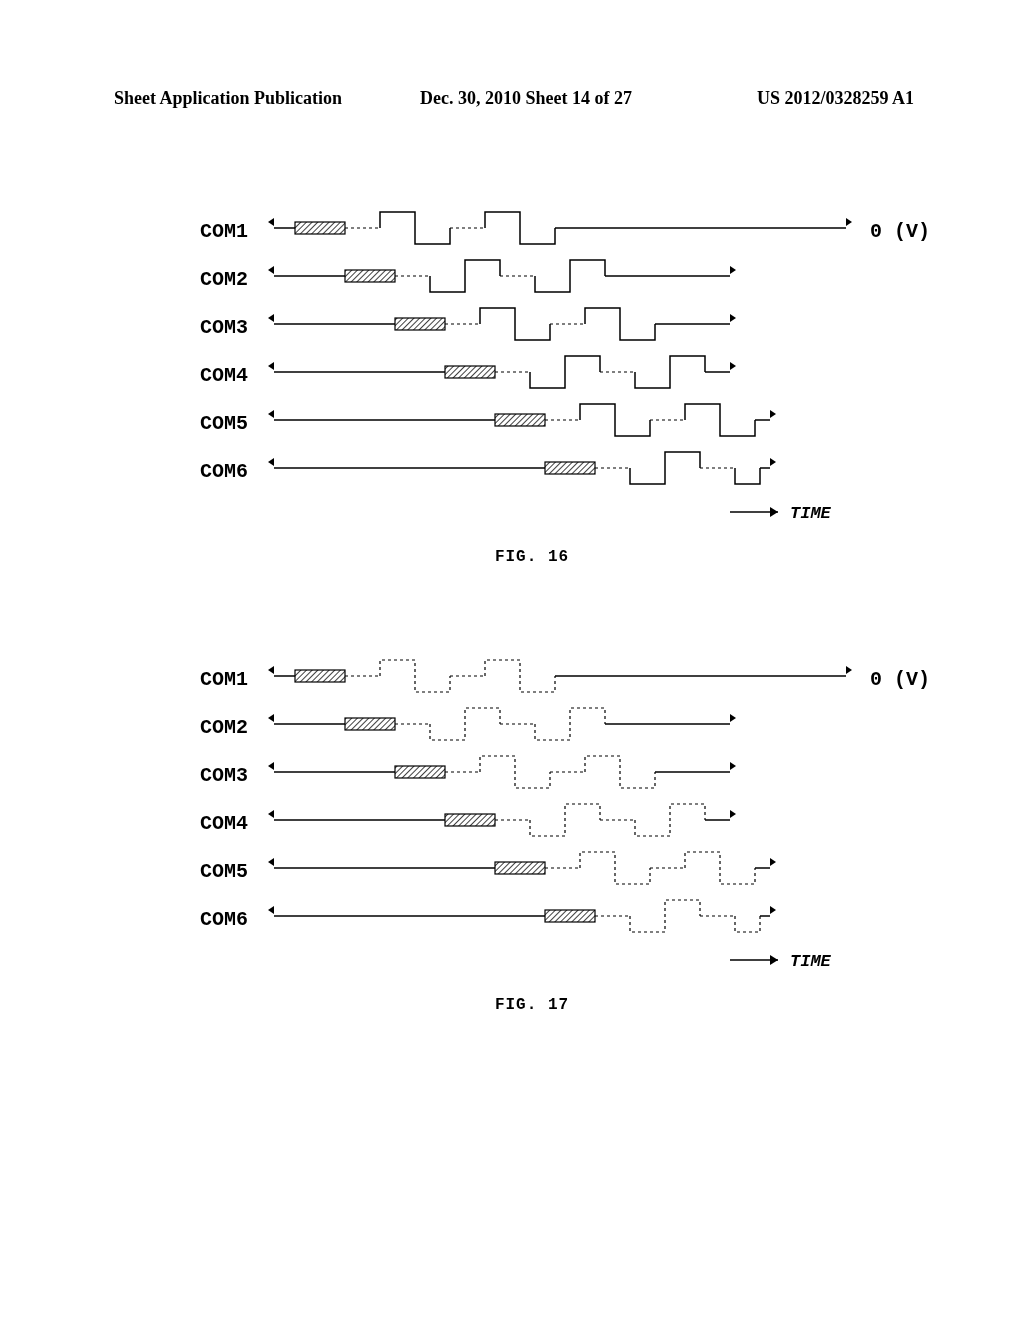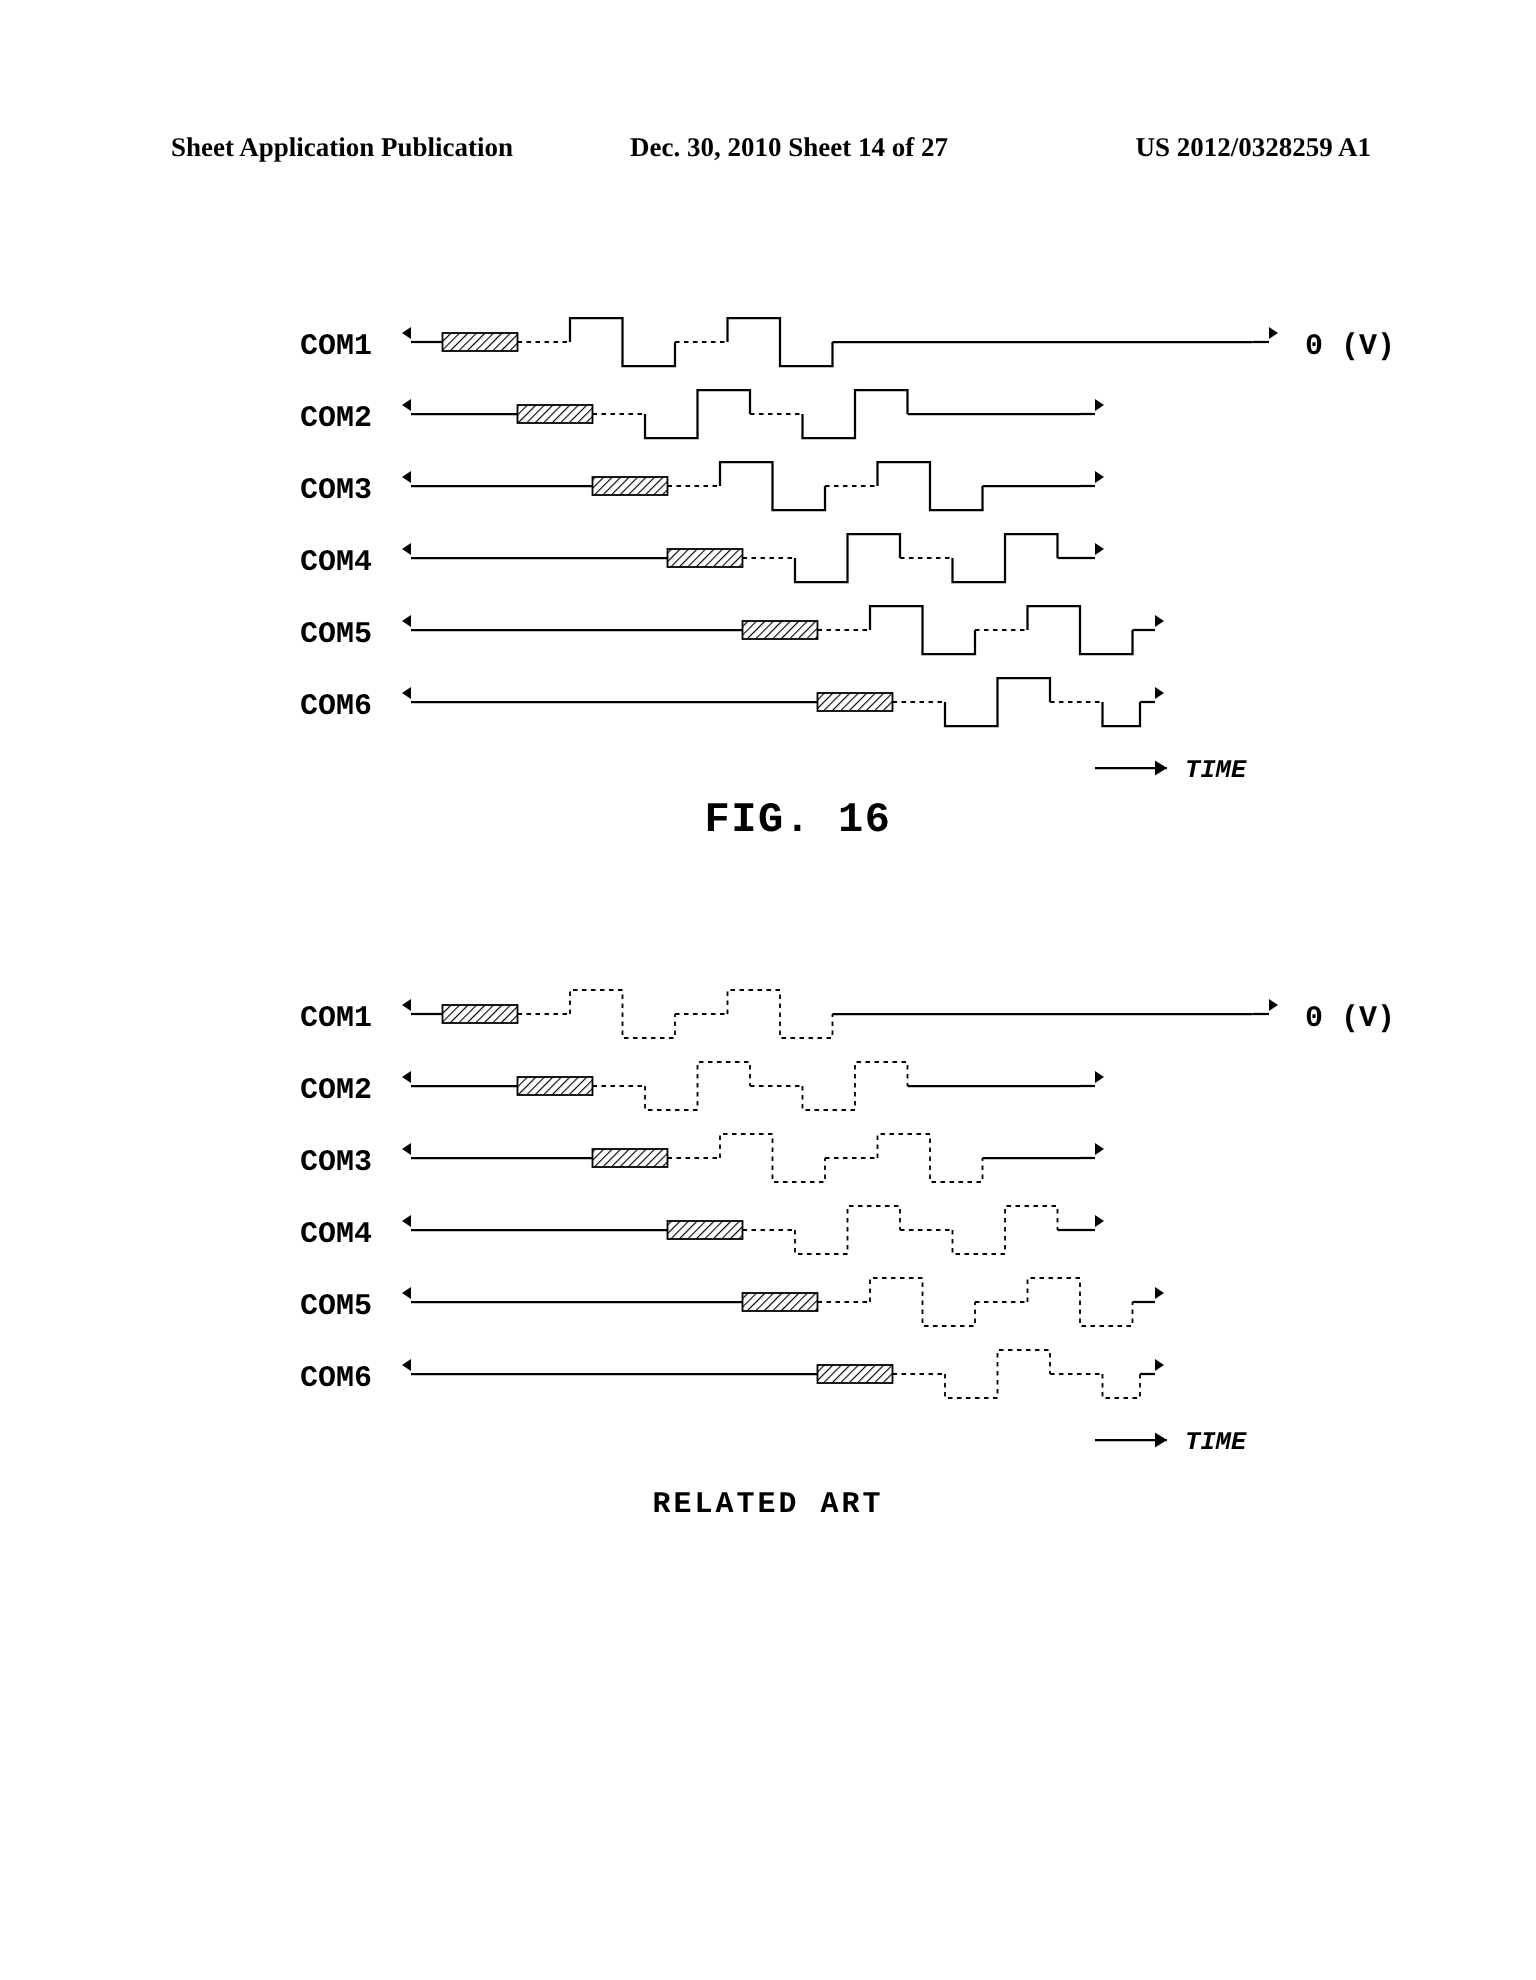--- a/index.html
+++ b/index.html
@@ -66,22 +66,23 @@
   }
   .time-arrow {
     position: absolute;
     left: 730px;
     top: 8px;
     width: 130px;
     height: 24px;
   }
   .fig-caption {
     text-align: center;
-    font-size: 28px;
+    font-size: 16px;
     font-weight: bold;
+    margin-top: 16px;
     letter-spacing: 1px;
     padding-left: 40px;
   }
   .related-art {
     text-align: center;
     font-size: 20px;
     font-weight: bold;
     margin-top: 12px;
     letter-spacing: 2px;
   }
@@ -313,14 +314,14 @@
   </div>
 
   <div class="time-row">
     <svg class="time-arrow" viewBox="0 0 130 24">
       <line x1="0" y1="12" x2="48" y2="12" stroke="#000" stroke-width="1.5"></line>
       <path d="M48 12 l-8 -5 l0 10 z" fill="#000"></path>
       <text x="60" y="18" font-family="Courier New" font-size="17" font-weight="bold">TIME</text>
     </svg>
   </div>
 
-  <div class="related-art">RELATED ART</div>
+  <div class="fig-caption">FIG. 17</div>
 </div>
 
 </body></html>

